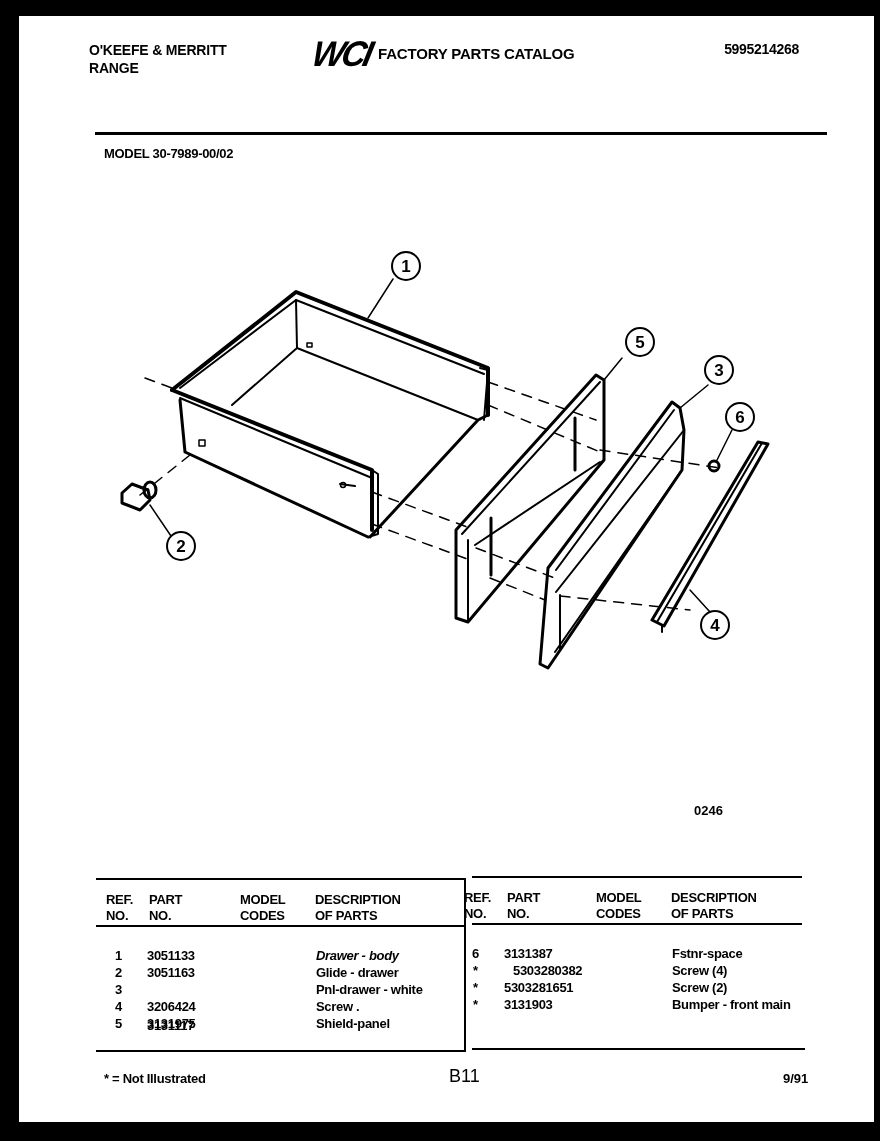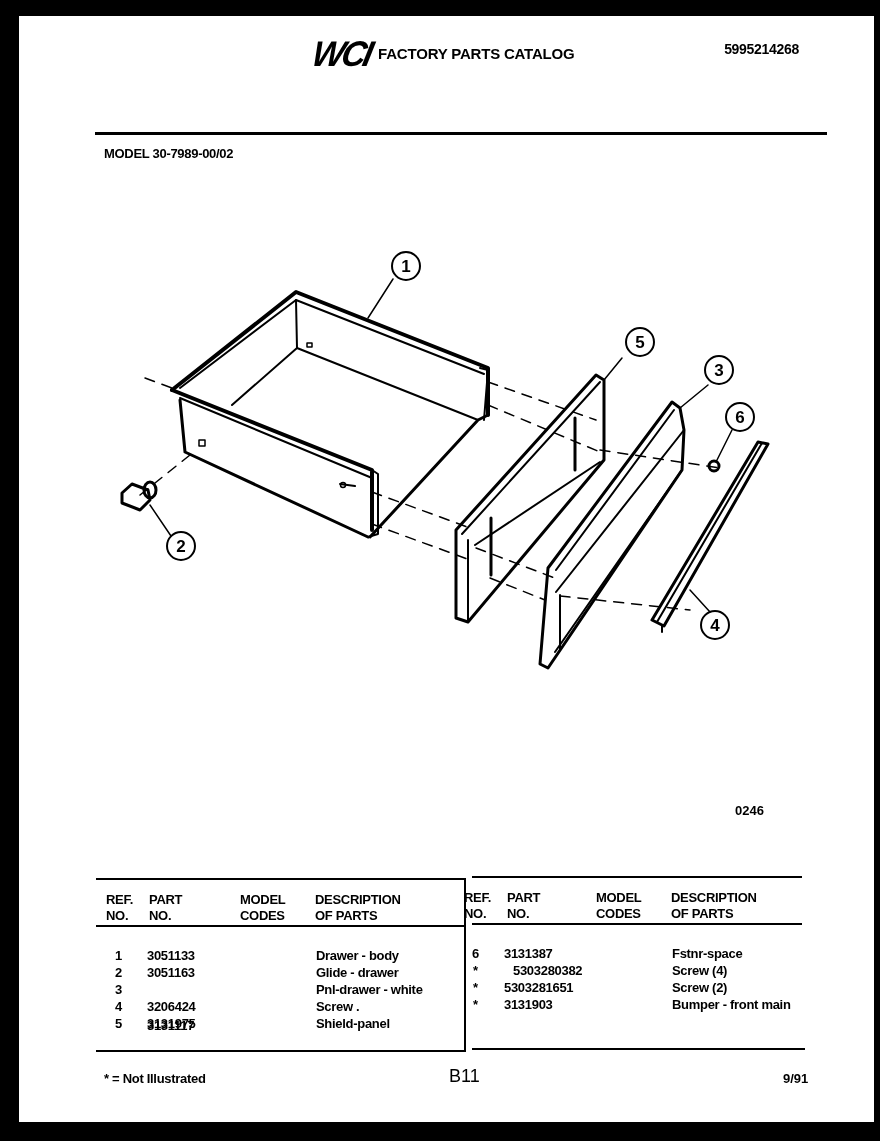--- a/index.html
+++ b/index.html
@@ -17,36 +17,40 @@
     .logo-wrap { left: 311px; top: 36px; display: flex; align-items: center; }
     .logo {
       font-family: "Liberation Sans", sans-serif; font-weight: bold; font-style: italic;
       font-size: 34px; letter-spacing: -3px; transform: skewX(-12deg) scaleY(1.05);
       line-height: 30px; margin-right: 8px;
     }
     .catalog-title { font-weight: bold; font-size: 15px; letter-spacing: -0.2px; }
     .catalog-no { right: 73px; top: 41px; font-weight: bold; font-size: 14px; letter-spacing: -0.3px; }
     .model { left: 92px; top: 131px; font-weight: bold; font-size: 13px; letter-spacing: -0.3px; padding-left: 12px; }
     .diagram { left: 0; top: 0; }
-    .diagram-code { left: 674px; top: 787px; font-weight: bold; font-size: 13px; margin-left: 41px; }
+    .diagram-code { left: 674px; top: 787px; font-weight: bold; font-size: 13px; }
 
     .tbl { font-size: 13px; font-weight: bold; letter-spacing: -0.3px; }
     .tbl-line { background: #000; height: 2px; }
     .tbl-vline { background: #000; width: 2px; }
     .col-h { line-height: 16px; }
     .row { position: absolute; height: 17px; line-height: 17px; white-space: nowrap; }
     .footer-note { left: 86px; top: 1054px; font-weight: bold; font-size: 13px; letter-spacing: -0.3px; text-align: right; }
     .page-no { left: 428px; top: 1050px; font-weight: normal; font-size: 18px; }
     .date { left: 763px; top: 1055px; font-weight: bold; font-size: 13px; }
   </style>
 </head>
 <body>
 
 <div class="page">
 
+  <div class="abs brand hdr-text" style="left:70px;top:25px;">
+    <div>O'KEEFE &amp; MERRITT</div>
+    <div>RANGE</div>
+  </div>
 
   <div class="abs logo-wrap" style="left:294px;top:22px;">
     <span class="logo">WCI</span>
     <span class="catalog-title">FACTORY PARTS CATALOG</span>
   </div>
 
   <div class="abs catalog-no" style="right:75px;top:25px;">5995214268</div>
 
   <div class="abs" style="left:76px;top:116px;width:732px;height:3px;background:#000;"></div>
 
@@ -185,21 +189,21 @@
         <div>CODES</div>
     </div>
     <div class="abs col-h" style="left:652px;top:874px;">
       <div>DESCRIPTION</div>
         <div>OF PARTS</div>
     </div>
 
     <div class="row" style="left:0;top:931px;width:440px;">
       <span class="abs" style="left:96px;">1</span>
       <span class="abs" style="left:128px;">3051133</span>
-      <span class="abs" style="left:297px;">Drawer - body</span>
+      <span class="abs" style="left:297px;font-style:italic;">Drawer - body</span>
     </div>
     <div class="row" style="left:0;top:948px;width:440px;">
       <span class="abs" style="left:96px;">2</span>
       <span class="abs" style="left:128px;">3051163</span>
       <span class="abs" style="left:297px;">Glide - drawer</span>
     </div>
     <div class="row" style="left:0;top:965px;width:440px;">
       <span class="abs" style="left:96px;">3</span>
       <span class="abs" style="left:128px;margin-top:36px;">3131117</span>
       <span class="abs" style="left:297px;">Pnl-drawer - white</span>

